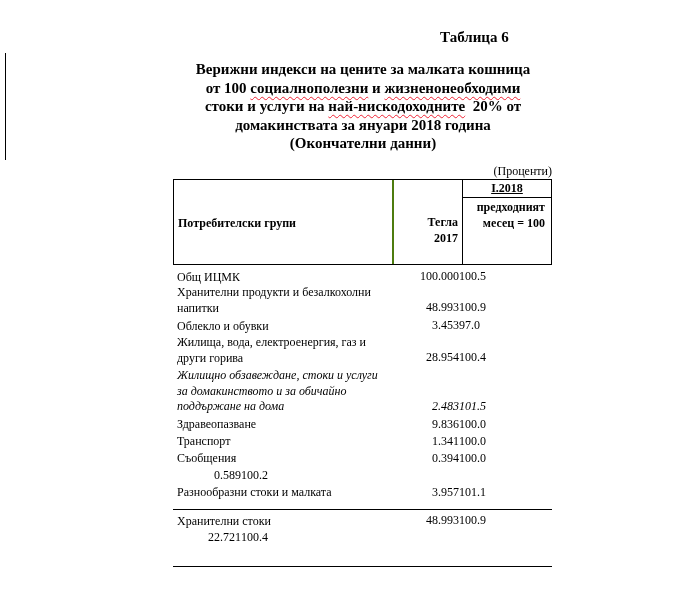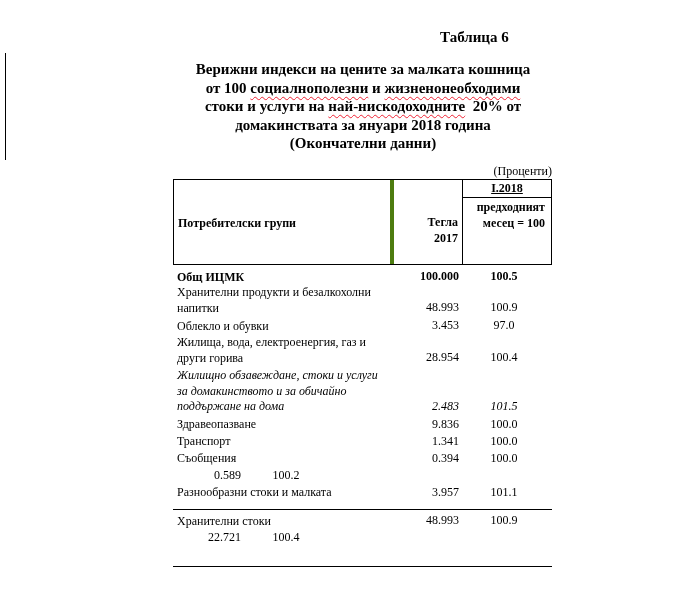--- a/index.html
+++ b/index.html
@@ -7,33 +7,33 @@
          font-family:"Liberation Serif", serif; color:#000; }
   .vline { position:absolute; left:5px; top:53px; width:1px; height:107px; background:#000; }
   .table-no { position:absolute; left:440px; top:29px; width:106px; text-align:left;
               font-weight:bold; font-size:15px; }
   .title { position:absolute; left:170px; top:60px; width:386px; text-align:center;
            font-weight:bold; font-size:15px; line-height:18.5px; }
   .title .sq { text-decoration: underline wavy #e23; text-decoration-thickness:1px; text-underline-offset:3px; }
   .units { position:absolute; left:430px; top:164px; width:122px; text-align:right; font-size:12px; }
   .hdr { position:absolute; left:173px; top:179px; width:379px; height:86px;
          border:1px solid #000; box-sizing:border-box; font-size:12px; font-weight:bold; }
-  .hdr .c1 { position:absolute; left:0; top:0; width:220px; height:100%; border-right:4px solid #4d7c0f; box-sizing:border-box; }
+  .hdr .c1 { position:absolute; left:0; top:0; width:220px; height:100%; border-right:2px solid #4d7c0f; box-sizing:border-box; }
   .hdr .c2 { position:absolute; left:220px; top:0; width:69px; height:100%; border-right:1px solid #000; box-sizing:border-box; }
   .hdr .c3 { position:absolute; left:289px; top:0; width:88px; height:100%; }
   .hdr .c3top { position:absolute; left:0; top:0; width:100%; height:17px; border-bottom:1px solid #000; text-align:center; line-height:17px;text-decoration:underline; }
   .hdr .grp { position:absolute; left:4px; top:36px; }
   .hdr .w { position:absolute; right:4px; top:34px; text-align:right; line-height:16px; }
   .hdr .prev { position:absolute; right:6px; top:19px; text-align:right; line-height:16px; }
   .rows { position:absolute; left:173px; top:268px; width:379px; font-size:12px; }
   .row { position:relative; display:flex; align-items:flex-end; }
   .row .lbl { width:214px; padding-left:4px; line-height:15.5px; }
   .row .w { width:68px; text-align:right; line-height:17px; }
-  .row .v { width:90px; text-align:center; line-height:17px; }
-  .row.bold { font-weight:bold; }
+  .row .v { width:90px; text-align:left; line-height:17px; }
+  .row.bold { font-weight:normal; }
   .sep1 { position:absolute; left:173px; top:509px; width:379px; height:1px; background:#000; }
   .sep2 { position:absolute; left:173px; top:566px; width:379px; height:1px; background:#000; }
   .rows2 { position:absolute; left:173px; top:512px; width:379px; font-size:12px; }
 </style>
 </head>
 <body>
 
 <div class="vline"></div>
 
 <div class="table-no">Таблица 6</div>

